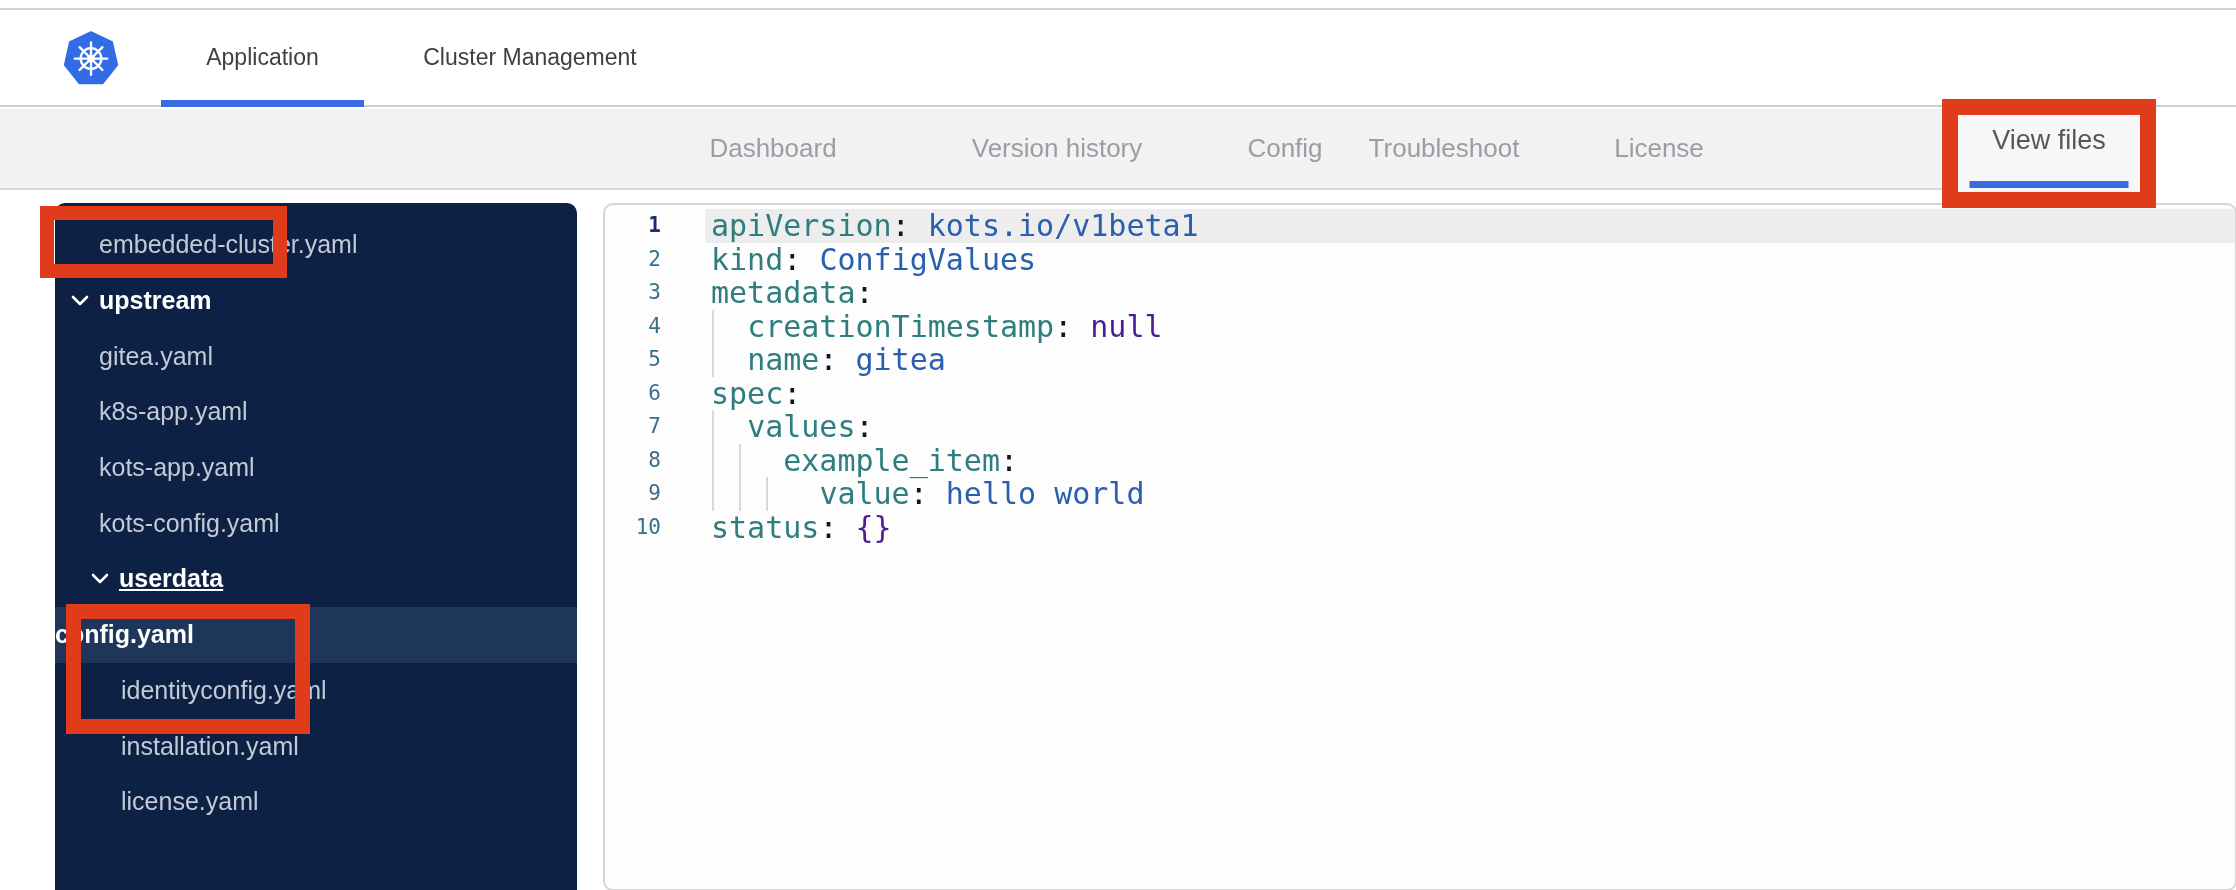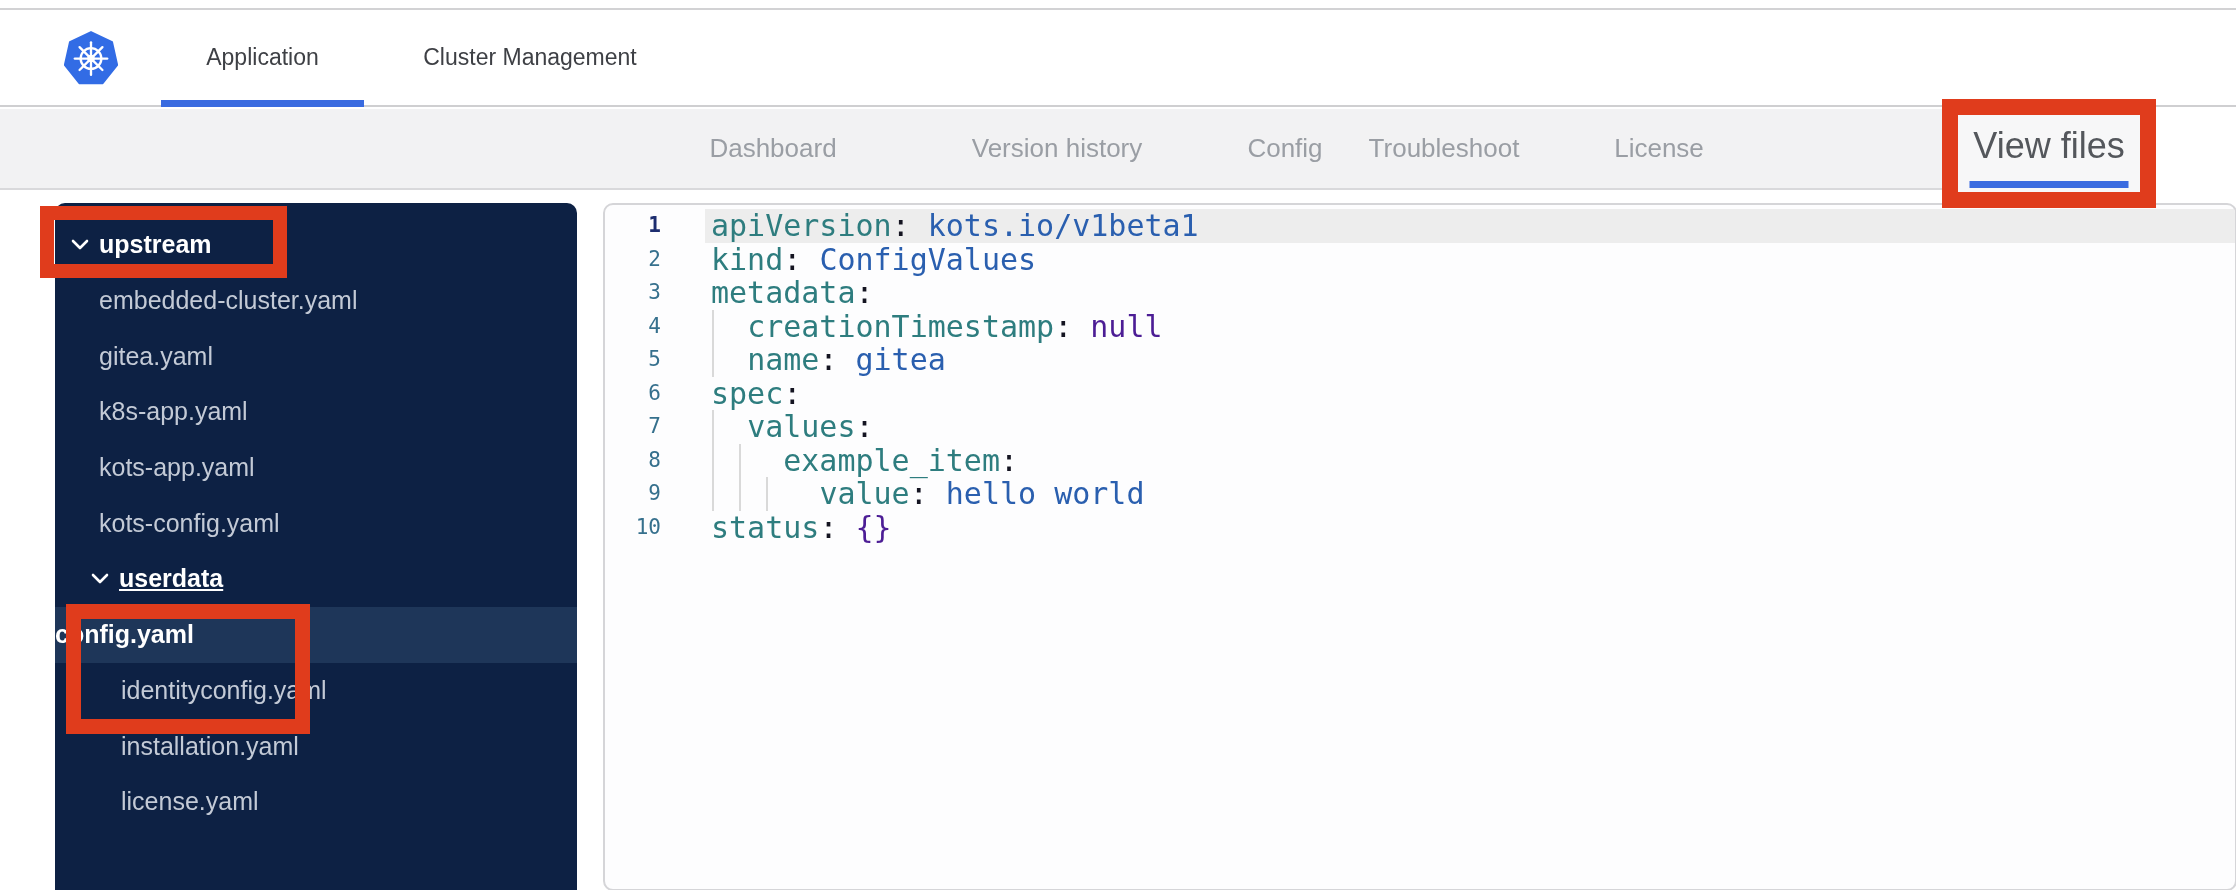--- a/index.html
+++ b/index.html
@@ -40,21 +40,21 @@
     font-size:26px; color:#9a9ea4; white-space:nowrap; cursor:pointer;
   }
 
   
   .viewfiles-box {
     position:absolute; left:1942px; top:99px; width:214px; height:109px;
     border:16px solid #e03c1c; background:#f7f7f8; z-index:30; cursor:pointer;
   }
   .viewfiles-label {
     position:absolute; top:10px; left:0; right:0; text-align:center;
-    font-size:36px; color:#54575c; white-space:nowrap;
+    font-size:27px; color:#54575c; white-space:nowrap;
   }
   .viewfiles-underline {
     position:absolute; bottom:4px; left:50%; transform:translateX(-50%);
     width:159px; height:7px; background:#3a6be0;
   }
 
   
   .filetree {
     position:absolute; left:55px; top:203px; width:522px; height:700px;
     background:#0d2144; border-radius:10px; padding-top:14px; overflow:hidden;
@@ -147,30 +147,30 @@
       <div class="subnav-item" style="left: 1396px; margin-left: 48px;">Troubleshoot</div>
       <div class="subnav-item" style="left: 1659px;">License</div>
     </nav>
 
   <div class="viewfiles-box" id="viewfiles-box">
     <div class="viewfiles-label">View files</div>
     <div class="viewfiles-underline"></div>
   </div>
 
   <aside class="filetree" id="filetree">
+      <div class="tree-row" style="padding-left: 44px;">
+        <span>embedded-cluster.yaml</span>
+      </div>
       <div class="tree-row folder" style="padding-left: 16px;">
         <span class="chev">
           <svg width="18" height="11" viewBox="0 0 18 11">
             <polyline points="2,2 9,9 16,2" fill="none" stroke="#ffffff" stroke-width="2.6" stroke-linecap="round" stroke-linejoin="round"></polyline>
           </svg>
         </span>
         <span>upstream</span>
-      </div>
-      <div class="tree-row" style="padding-left: 44px;">
-        <span>embedded-cluster.yaml</span>
       </div>
       <div class="tree-row" style="padding-left: 44px;">
         <span>gitea.yaml</span>
       </div>
       <div class="tree-row" style="padding-left: 44px;">
         <span>k8s-app.yaml</span>
       </div>
       <div class="tree-row" style="padding-left: 44px;">
         <span>kots-app.yaml</span>
       </div>

